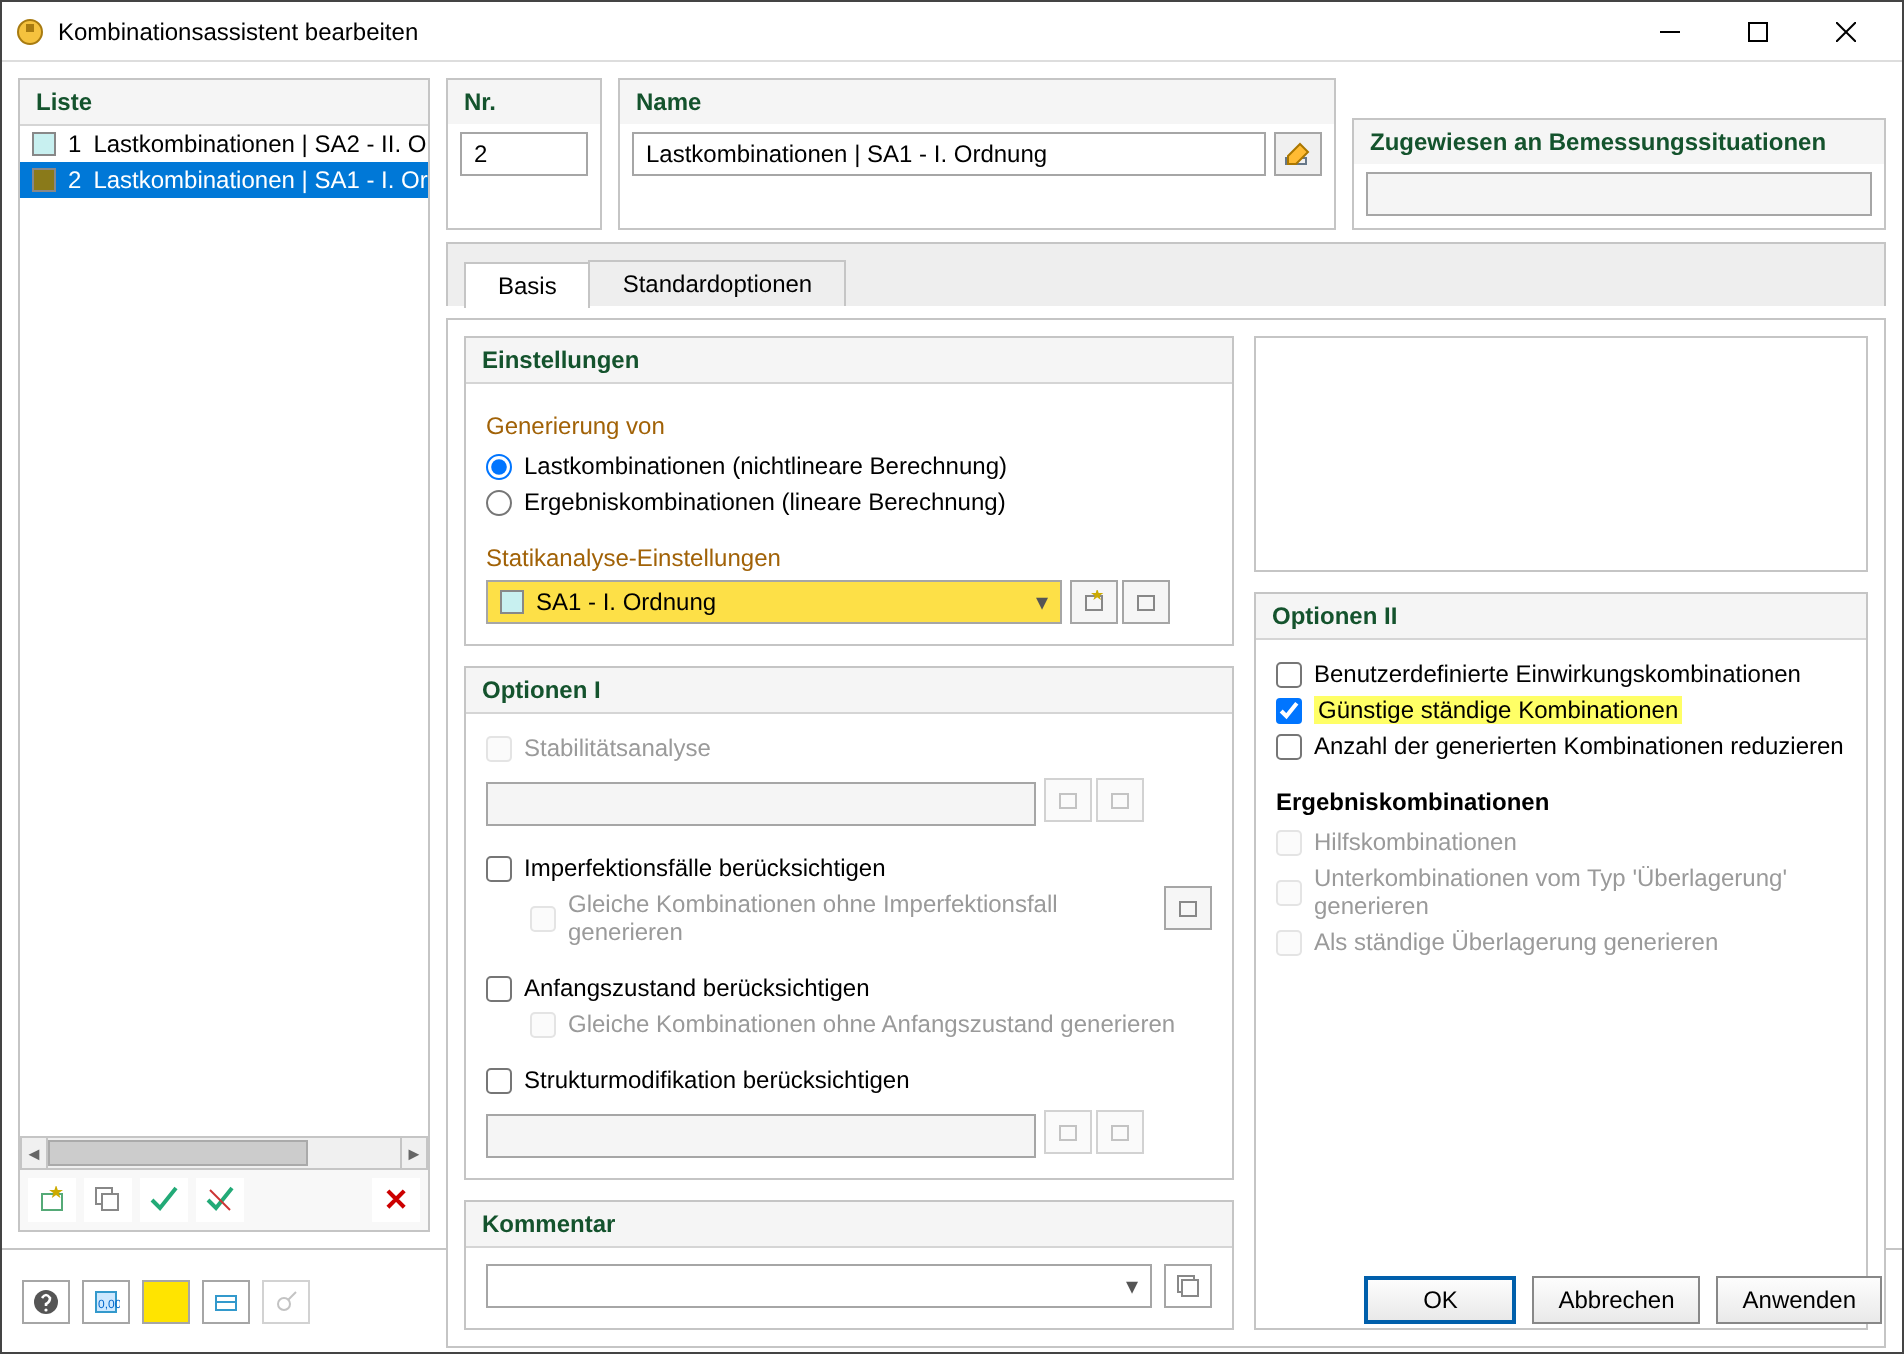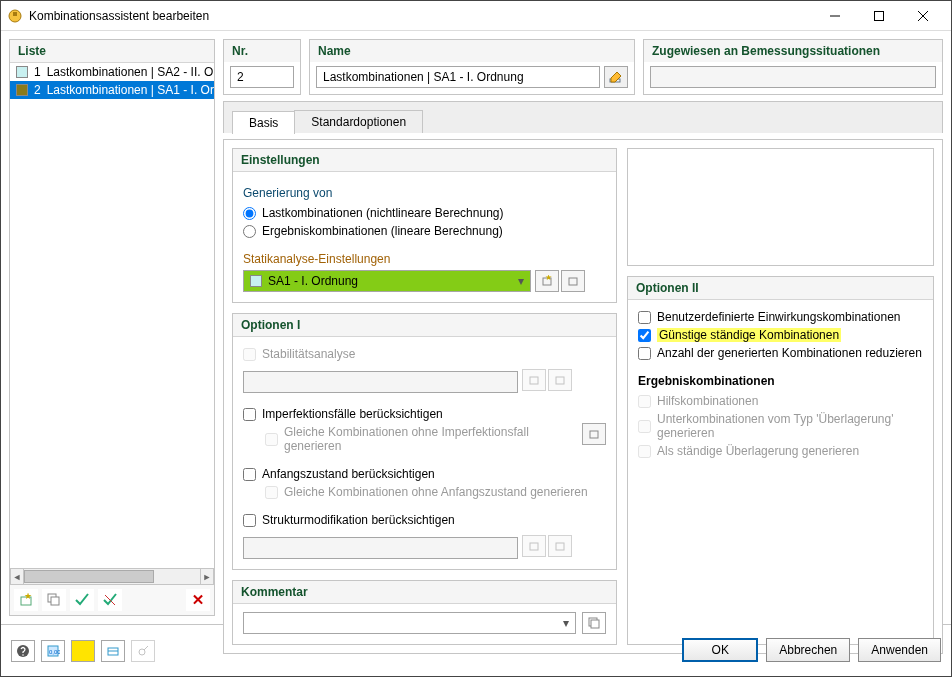--- a/index.html
+++ b/index.html
@@ -68,21 +68,21 @@
 }
 .top-row { display:flex; gap: 8px; }
 .field-group { display:flex; flex-direction:column; }
 .field-group .panel-header { border-bottom:none;}
 .field-input-row { display:flex; padding: 4px 6px 6px 6px; gap:4px; align-items:center; }
 input[type=text], .textbox {
   border: 1px solid #a6a6a6; height: 22px; padding: 0 6px; font: inherit; background:#fff;
 }
 .nr-panel { width: 78px; }
 .name-panel { flex:1; }
-.bem-panel { width: 300px;}
+.bem-panel { width: 267px; margin-top: 20px;}
 .edit-icon {
   width: 24px; height:22px; border:1px solid #a6a6a6;
   display:flex;align-items:center;justify-content:center; background:#f0f0f0;
 }
 .tabs-row {
   background: #eee;
   border: 1px solid #c5c5c5;
   border-bottom: none;
   display:flex; padding: 8px 8px 0 8px;
 }
@@ -108,21 +108,21 @@
 .group-body { padding: 8px 10px 10px 10px; }
 .subhead { color:#425f8a; font-weight:600; margin: 6px 0 4px 0;}
 .radio-row, .check-row {
   display:flex; align-items:center; gap:6px; padding: 2px 0;
 }
 .radio-row input, .check-row input { margin:0; }
 .disabled { color: #9a9a9a; }
 .disabled input[type=checkbox] { filter: grayscale(1) opacity(0.6); }
 .indent { margin-left: 22px; }
 .select-row { display:flex; align-items:center; gap:4px; margin-top:4px;}
-.sa-select { width:288px; display:flex; align-items:center; border:1px solid #a6a6a6; height:22px; background:#84cc16;}
+.sa-select { width:288px; display:flex; align-items:center; border:1px solid #a6a6a6; height:22px; background:#fde047;}
 .sa-swatch { width:12px; height:12px; margin:0 6px; border:1px solid #888; background:#c8f0f0;}
 .sa-text { flex:1; }
 .sa-chevron { width:18px; text-align:center; color:#555;}
 .opt-input {
   border:1px solid #a6a6a6; height:22px; width:275px; background:#f5f5f5; margin-top:4px;
 }
 .btn-pair { display:flex; gap:2px; }
 .btn-pair .iconbtn { border:1px solid #a6a6a6; background:#f6f6f6; }
 .spacer-placeholder { height: 118px; border:1px solid #c5c5c5; }
 .check-row.highlighted .lbl { background:#ffff66; padding:0 2px;}
@@ -261,21 +261,21 @@
       <div class="tab">Standardoptionen</div>
     </div>
 
     <div class="main-body">
 
       <div class="col col1">
 
         <div class="group">
           <div class="panel-header">Einstellungen</div>
           <div class="group-body">
-            <div class="subhead" style="font-weight:normal;color:#0c4a6e;">Generierung von</div>
+            <div class="subhead" style="font-weight:normal;color:#a16207;">Generierung von</div>
             <label class="radio-row">
               <input type="radio" name="gen" checked="" style="">
               <span>Lastkombinationen (nichtlineare Berechnung)</span>
             </label>
             <label class="radio-row">
               <input type="radio" name="gen" style="">
               <span>Ergebniskombinationen (lineare Berechnung)</span>
             </label>
             <div class="subhead" style="font-weight:normal;color:#a16207;margin-top:12px">Statikanalyse-Einstellungen</div>
             <div class="select-row">

